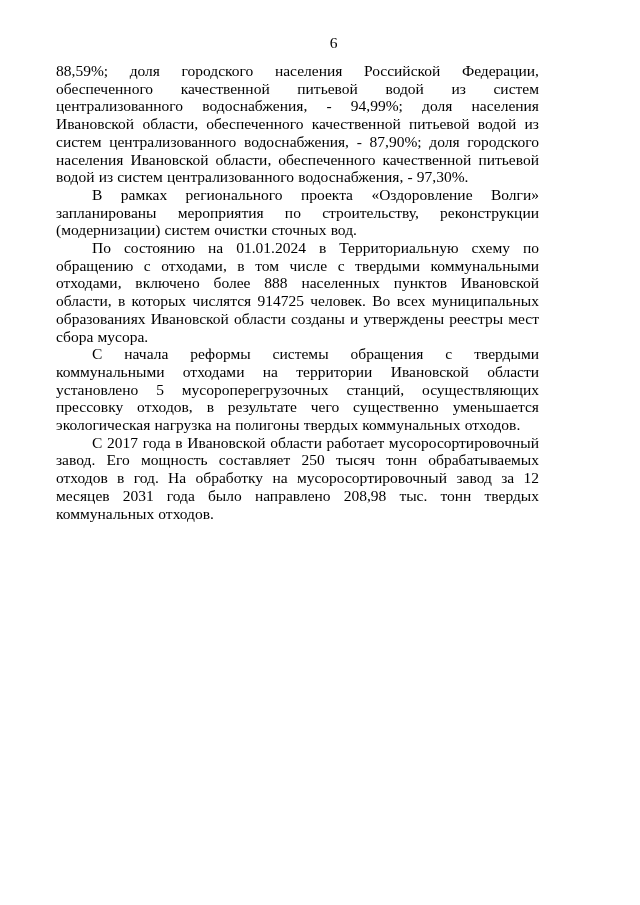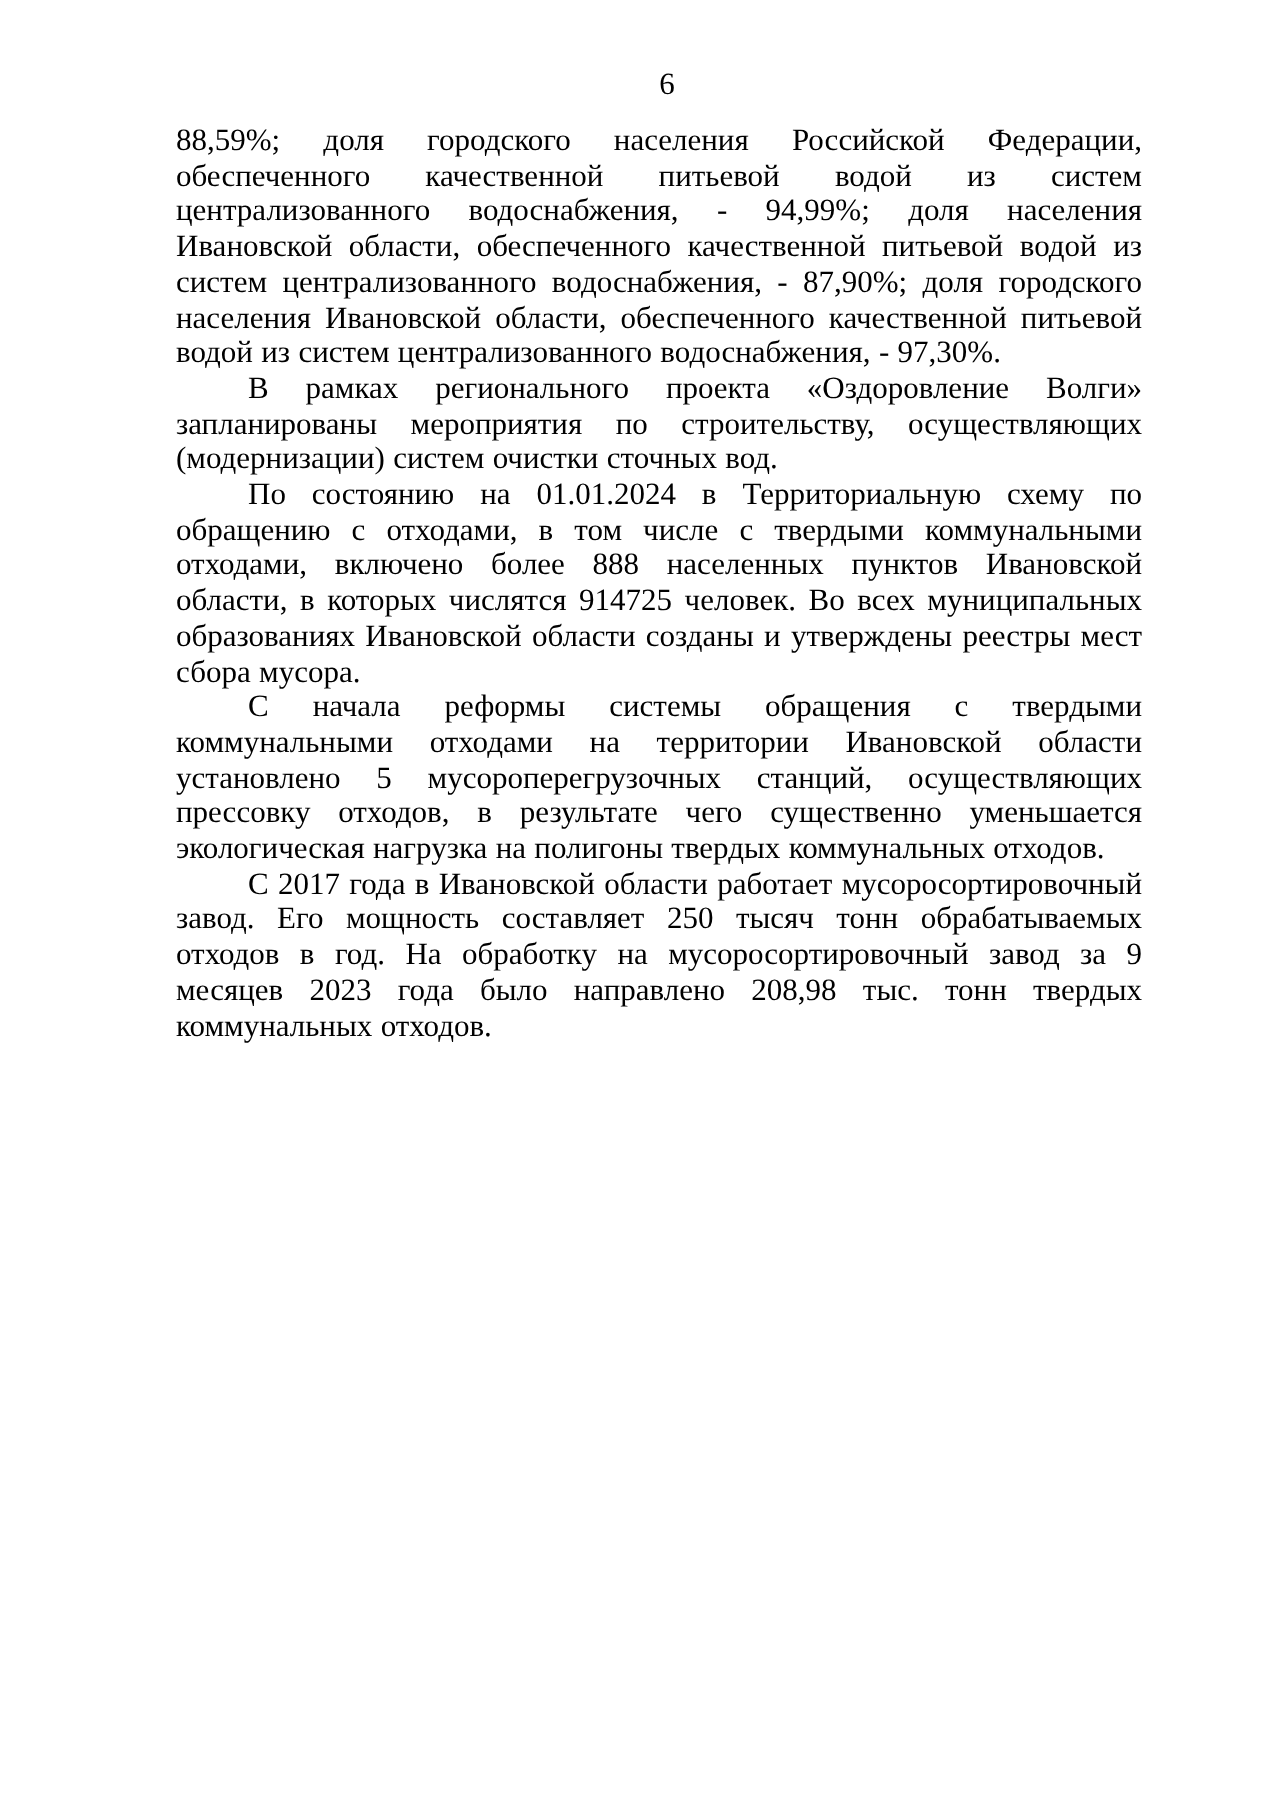--- a/index.html
+++ b/index.html
@@ -19,21 +19,21 @@
     padding-top: 33px;
   }
   .page-number {
     width: 483px;
     margin: 0 65px 0 92px;
     text-align: center;
     font-size: 15.5px;
     line-height: 19px;
   }
   .content {
-    margin: 10px 65px 0 88px;
+    margin: 10px 65px 0 56px;
     width: 483px;
     font-size: 15.5px;
     line-height: 17.7px;
     text-align: justify;
   }
   .content p {
     margin: 0;
     padding: 0;
     word-spacing: 0.02em;
   }
@@ -42,18 +42,18 @@
   }
 </style>
 </head>
 <body>
 
 <div class="page">
   <div class="page-number">6</div>
 
   <div class="content">
     <p>88,59%; доля городского населения Российской Федерации, обеспеченного качественной питьевой водой из систем централизованного водоснабжения, - 94,99%; доля населения Ивановской области, обеспеченного качественной питьевой водой из систем централизованного водоснабжения, - 87,90%; доля городского населения Ивановской области, обеспеченного качественной питьевой водой из систем централизованного водоснабжения, - 97,30%.</p>
-    <p class="indent">В рамках регионального проекта «Оздоровление Волги» запланированы мероприятия по строительству, осуществляющих (модернизации) систем очистки сточных вод.</p>
+    <p class="indent">В рамках регионального проекта «Оздоровление Волги» запланированы мероприятия по строительству, реконструкции (модернизации) систем очистки сточных вод.</p>
     <p class="indent">По состоянию на 01.01.2024 в Территориальную схему по обращению с отходами, в том числе с твердыми коммунальными отходами, включено более 888 населенных пунктов Ивановской области, в которых числятся 914725 человек. Во всех муниципальных образованиях Ивановской области созданы и утверждены реестры мест сбора мусора.</p>
     <p class="indent">С начала реформы системы обращения с твердыми коммунальными отходами на территории Ивановской области установлено 5 мусороперегрузочных станций, осуществляющих прессовку отходов, в результате чего существенно уменьшается экологическая нагрузка на полигоны твердых коммунальных отходов.</p>
-    <p class="indent">С 2017 года в Ивановской области работает мусоросортировочный завод. Его мощность составляет 250 тысяч тонн обрабатываемых отходов в год. На обработку на мусоросортировочный завод за 9 месяцев 2023 года было направлено 208,98 тыс. тонн твердых коммунальных отходов.</p>
+    <p class="indent">С 2017 года в Ивановской области работает мусоросортировочный завод. Его мощность составляет 250 тысяч тонн обрабатываемых отходов в год. На обработку на мусоросортировочный завод за 12 месяцев 2031 года было направлено 208,98 тыс. тонн твердых коммунальных отходов.</p>
   </div>
 </div>
 
 </body></html>

